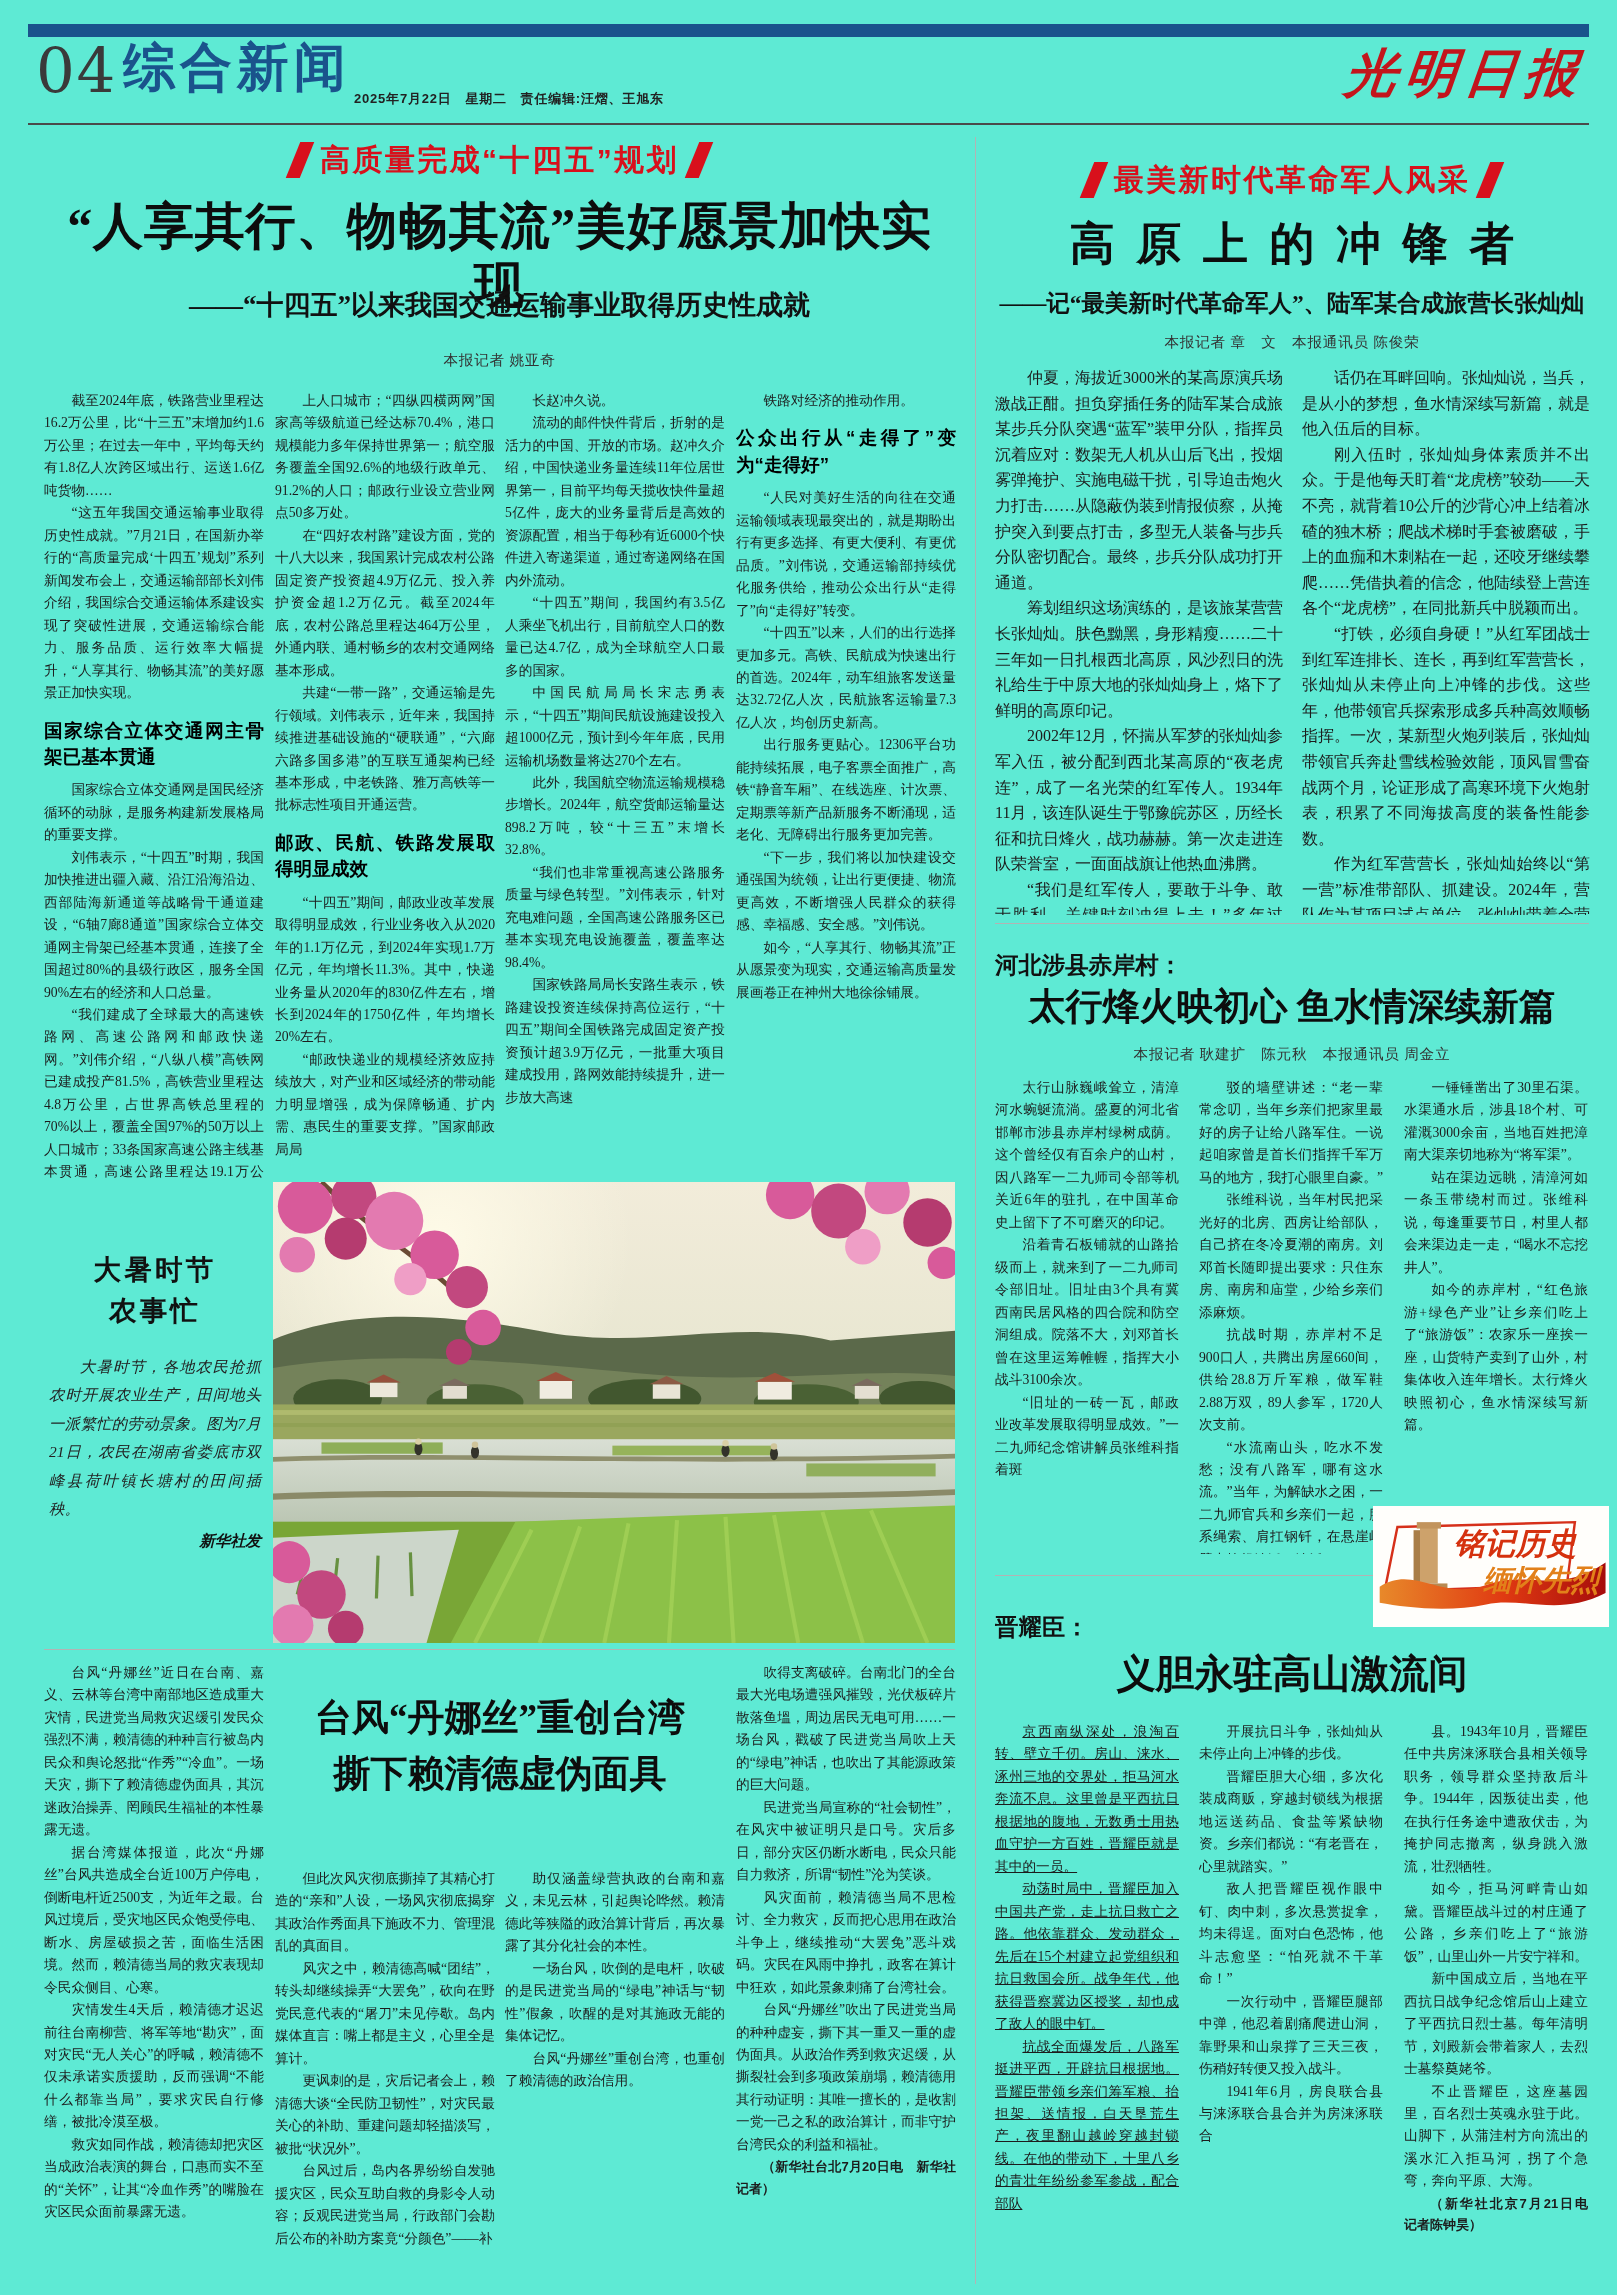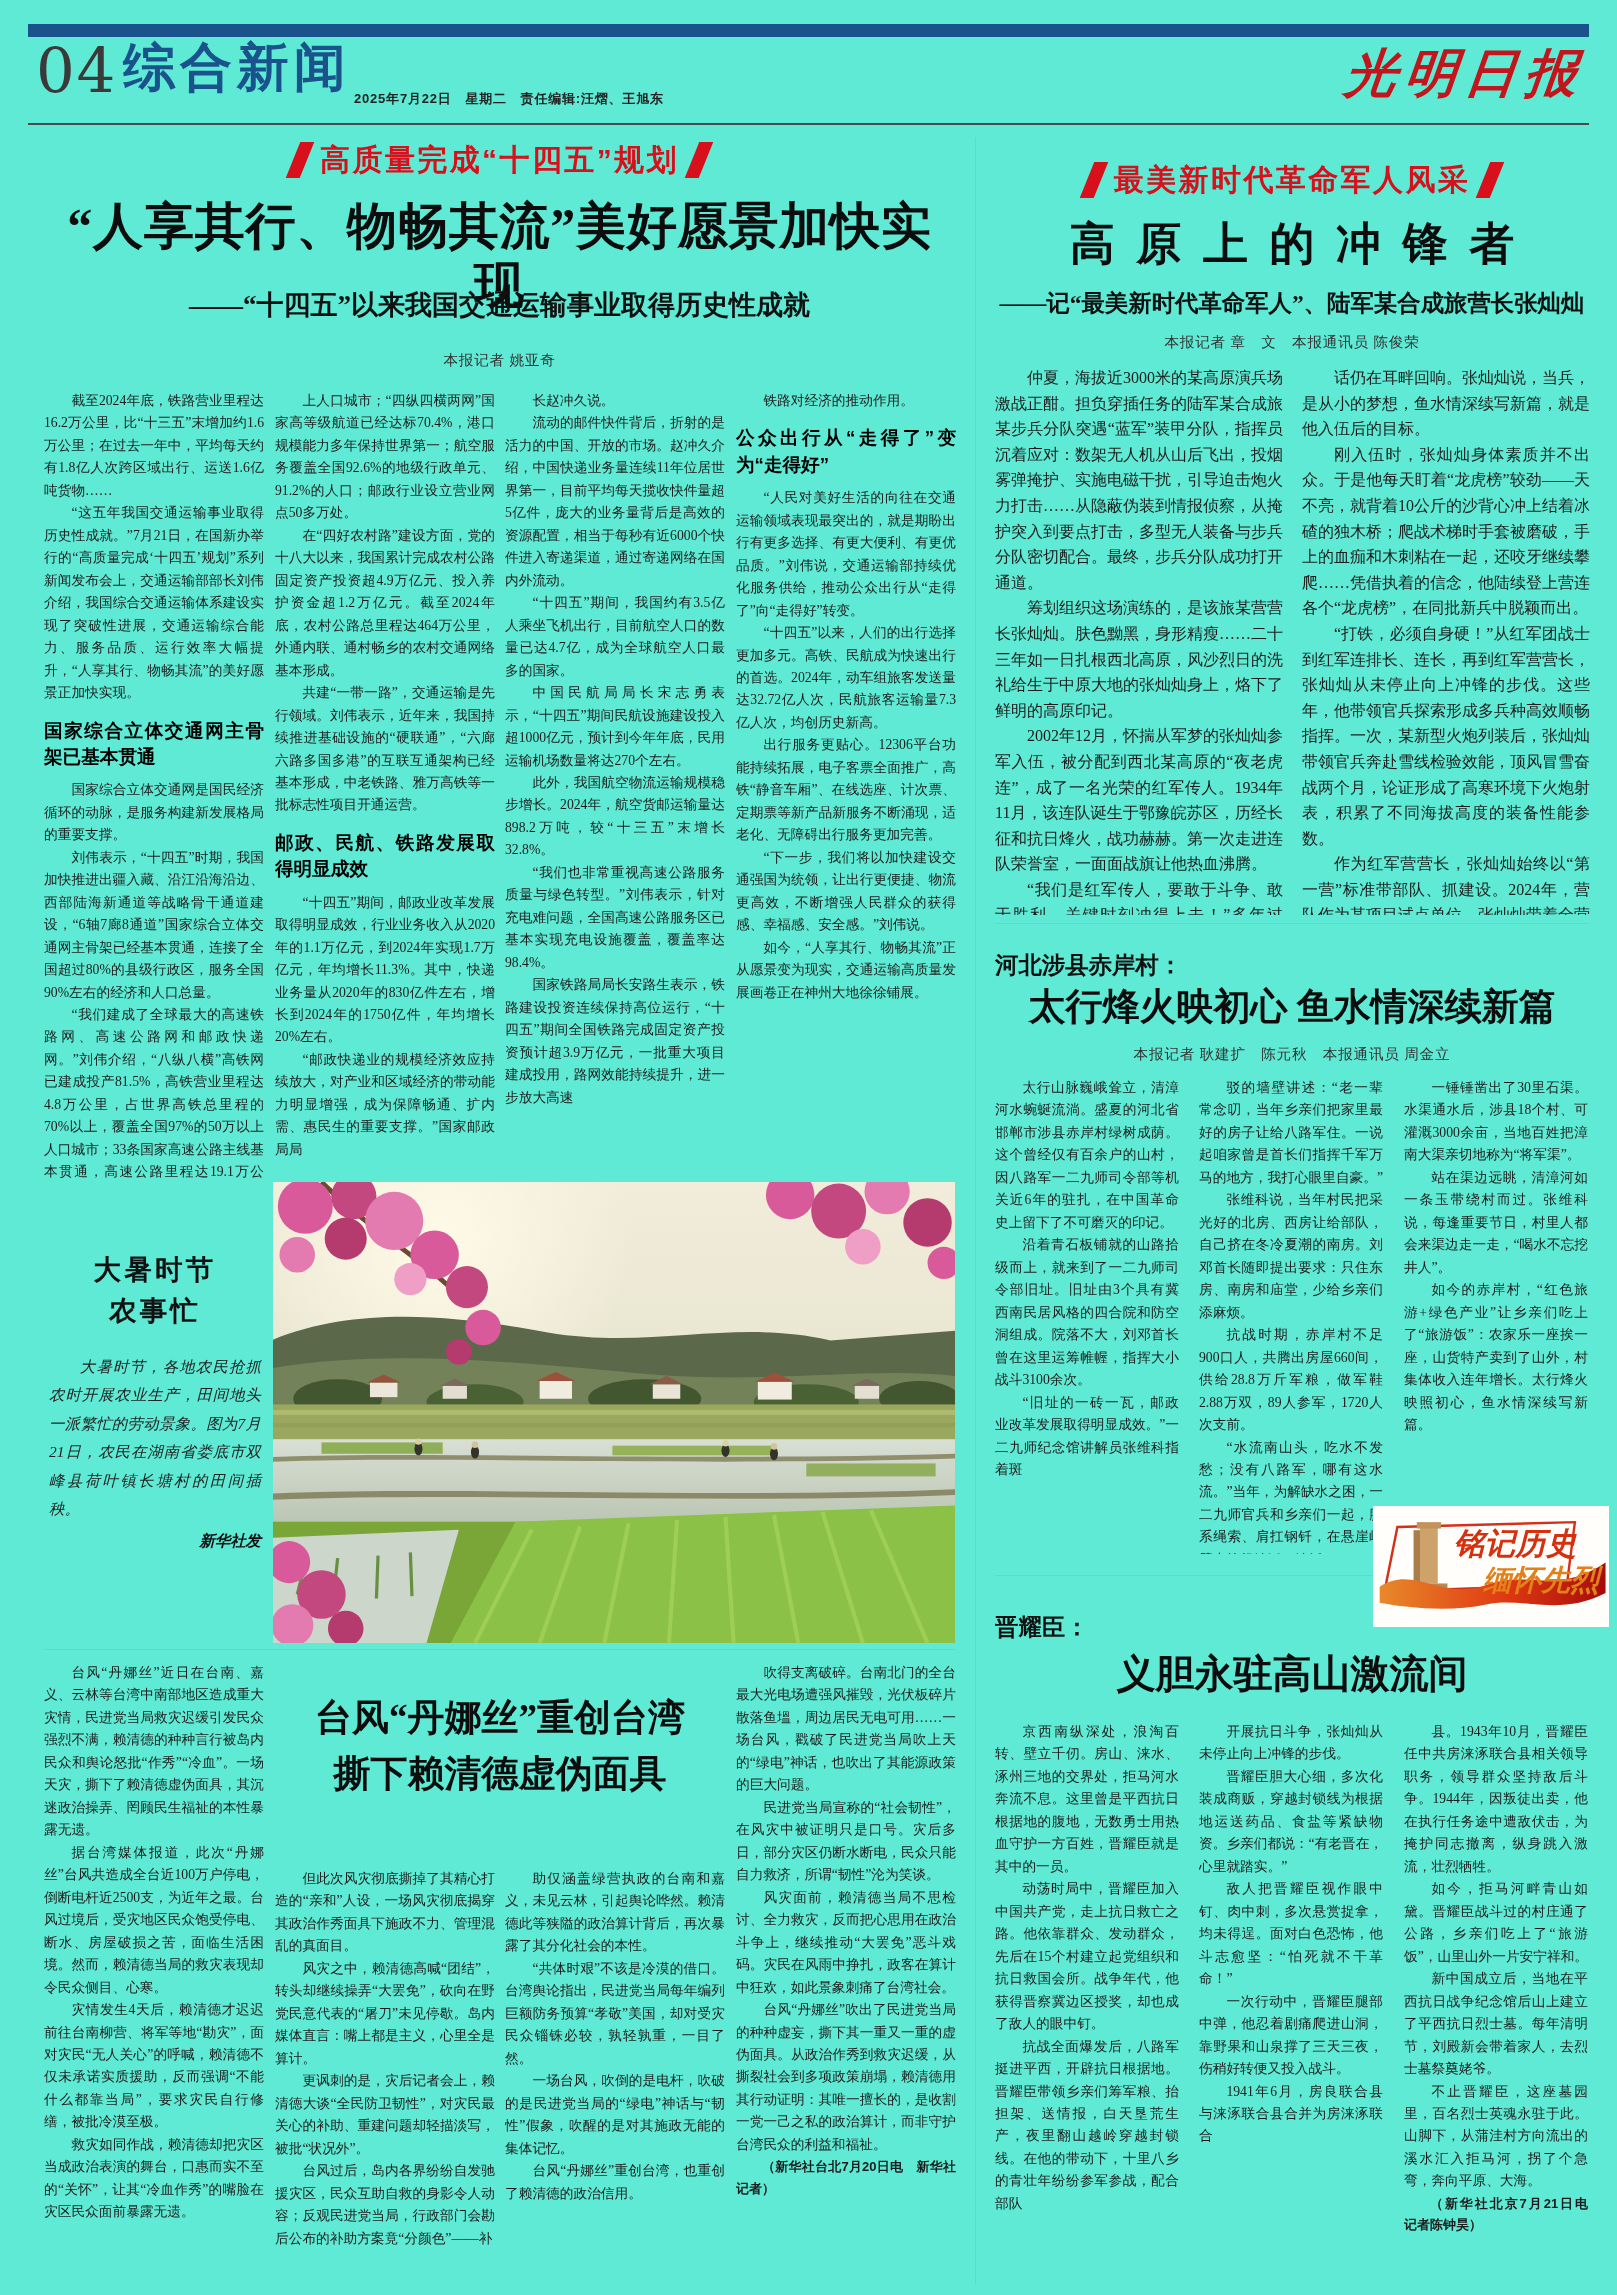--- a/index.html
+++ b/index.html
@@ -234,21 +234,20 @@
       <div>撕下赖清德虚伪面具</div>
     </div>
     <div class="col" style="left:275px;top:1868px;height:415px;">
         <p class="para">但此次风灾彻底撕掉了其精心打造的“亲和”人设，一场风灾彻底揭穿其政治作秀面具下施政不力、管理混乱的真面目。</p>
         <p class="para">风灾之中，赖清德高喊“团结”，转头却继续操弄“大罢免”，砍向在野党民意代表的“屠刀”未见停歇。岛内媒体直言：嘴上都是主义，心里全是算计。</p>
         <p class="para">更讽刺的是，灾后记者会上，赖清德大谈“全民防卫韧性”，对灾民最关心的补助、重建问题却轻描淡写，被批“状况外”。</p>
         <p class="para">台风过后，岛内各界纷纷自发驰援灾区，民众互助自救的身影令人动容；反观民进党当局，行政部门会勘后公布的补助方案竟“分颜色”——补</p>
       </div>
     <div class="col" style="left:505px;top:1868px;height:415px;">
         <p class="para">助仅涵盖绿营执政的台南和嘉义，未见云林，引起舆论哗然。赖清德此等狭隘的政治算计背后，再次暴露了其分化社会的本性。</p>
-        <p class="para">“共体时艰”不该是冷漠的借口。台湾舆论指出，民进党当局每年编列巨额防务预算“孝敬”美国，却对受灾民众锱铢必较，孰轻孰重，一目了然。</p>
         <p class="para">一场台风，吹倒的是电杆，吹破的是民进党当局的“绿电”神话与“韧性”假象，吹醒的是对其施政无能的集体记忆。</p>
         <p class="para">台风“丹娜丝”重创台湾，也重创了赖清德的政治信用。</p>
       </div>
     <div class="col" style="left:736px;top:1662px;height:621px;">
         <p class="para">吹得支离破碎。台南北门的全台最大光电场遭强风摧毁，光伏板碎片散落鱼塭，周边居民无电可用……一场台风，戳破了民进党当局吹上天的“绿电”神话，也吹出了其能源政策的巨大问题。</p>
         <p class="para">民进党当局宣称的“社会韧性”，在风灾中被证明只是口号。灾后多日，部分灾区仍断水断电，民众只能自力救济，所谓“韧性”沦为笑谈。</p>
         <p class="para">风灾面前，赖清德当局不思检讨、全力救灾，反而把心思用在政治斗争上，继续推动“大罢免”恶斗戏码。灾民在风雨中挣扎，政客在算计中狂欢，如此景象刺痛了台湾社会。</p>
         <p class="para">台风“丹娜丝”吹出了民进党当局的种种虚妄，撕下其一重又一重的虚伪面具。从政治作秀到救灾迟缓，从撕裂社会到多项政策崩塌，赖清德用其行动证明：其唯一擅长的，是收割一党一己之私的政治算计，而非守护台湾民众的利益和福祉。</p>
         <p class="para attribution">（新华社台北7月20日电　新华社记者）</p>
       </div>
@@ -320,21 +319,21 @@
       <rect x="40" y="104" width="58" height="8" fill="#c2945c"></rect>
       <path d="M8,100 C50,72 85,118 140,98 C195,78 225,112 288,70 L288,108 C230,138 185,112 140,122 C95,132 40,126 8,120 Z" fill="url(#ribbon)"></path>
       <text x="100" y="60" font-family="Liberation Sans, sans-serif" font-size="38" font-weight="bold" font-style="italic" fill="#d5310f">铭记历史</text>
       <text x="136" y="104" font-family="Liberation Sans, sans-serif" font-size="36" font-weight="bold" font-style="italic" fill="#e2801a">缅怀先烈</text>
     </svg>
   </div>
 
   <section>
     <div class="kicker-plain" style="left:995px;top:1613px;">晋耀臣：</div>
     <h2 class="head-m" style="left:995px;top:1651px;width:594px;margin:0;font-size:39px;line-height:1.2;">义胆永驻高山激流间</h2>
-    <div class="col narrow" style="left:995px;top:1721px;height:564px;">
+    <div class="col narrow" style="left:995px;top:1721px;height:564px;text-decoration:underline;">
         <p class="para">京西南纵深处，浪淘百转、壁立千仞。房山、涞水、涿州三地的交界处，拒马河水奔流不息。这里曾是平西抗日根据地的腹地，无数勇士用热血守护一方百姓，晋耀臣就是其中的一员。</p>
         <p class="para">动荡时局中，晋耀臣加入中国共产党，走上抗日救亡之路。他依靠群众、发动群众，先后在15个村建立起党组织和抗日救国会所。战争年代，他获得晋察冀边区授奖，却也成了敌人的眼中钉。</p>
         <p class="para">抗战全面爆发后，八路军挺进平西，开辟抗日根据地。晋耀臣带领乡亲们筹军粮、抬担架、送情报，白天垦荒生产，夜里翻山越岭穿越封锁线。在他的带动下，十里八乡的青壮年纷纷参军参战，配合部队</p>
       </div>
     <div class="col narrow" style="left:1199px;top:1721px;height:564px;">
         <p class="para">开展抗日斗争，张灿灿从未停止向上冲锋的步伐。</p>
         <p class="para">晋耀臣胆大心细，多次化装成商贩，穿越封锁线为根据地运送药品、食盐等紧缺物资。乡亲们都说：“有老晋在，心里就踏实。”</p>
         <p class="para">敌人把晋耀臣视作眼中钉、肉中刺，多次悬赏捉拿，均未得逞。面对白色恐怖，他斗志愈坚：“怕死就不干革命！”</p>
         <p class="para">一次行动中，晋耀臣腿部中弹，他忍着剧痛爬进山洞，靠野果和山泉撑了三天三夜，伤稍好转便又投入战斗。</p>
         <p class="para">1941年6月，房良联合县与涞涿联合县合并为房涞涿联合</p>

